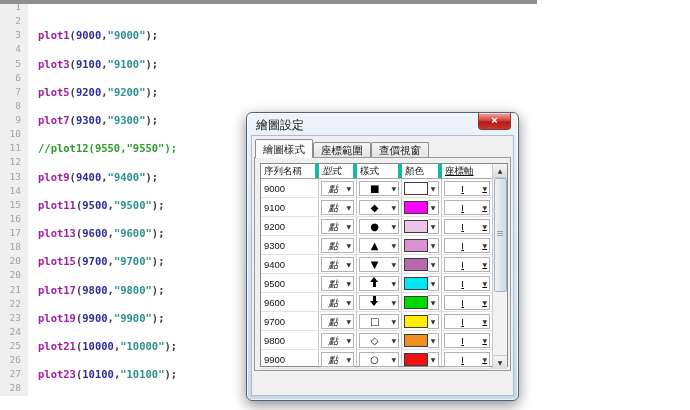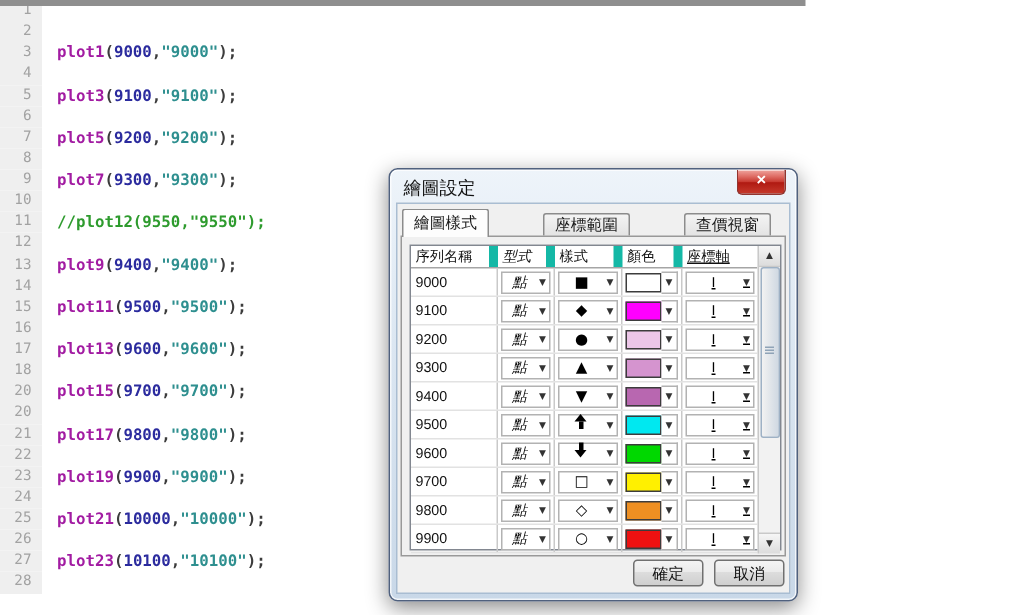--- a/index.html
+++ b/index.html
@@ -19,47 +19,47 @@
   .tok-fn{color:var(--syntax-function);text-align:right;}
   .tok-nm{color:var(--syntax-number);}
   .tok-st{color:var(--syntax-string);}
   .tok-pt{color:var(--syntax-punct);}
   .tok-cm{color:var(--syntax-comment);}
 
   
   .dialog{position:absolute;left:246px;top:112px;width:273px;height:289px;box-sizing:border-box;
           border:1px solid #50617e;border-radius:6px;
           background:linear-gradient(180deg,#eef4fa 0%,#dce7f2 40%,#c9d8e8 100%);
-          box-shadow:0 4px 14px rgba(0,0,0,0.45), inset 0 0 0 1px rgba(255,255,255,0.75);z-index:10;margin-left:13px;}
+          box-shadow:0 4px 14px rgba(0,0,0,0.45), inset 0 0 0 1px rgba(255,255,255,0.75);z-index:10;}
   .titlebar{position:relative;height:22px;}
   .dtitle{font-size:12px;color:#111;display:block;padding:4px 0 0 9px;}
   .close-btn{position:absolute;top:0;right:7px;width:33px;height:17px;box-sizing:border-box;
              border:1px solid #92342f;border-top:none;border-radius:0 0 4px 4px;
              background:linear-gradient(180deg,#f0a8a2 0%,#df6e66 28%,#c93d34 50%,#b01a12 55%,#c5382b 100%);
              color:#fff;font-size:11px;font-weight:bold;text-align:center;line-height:15px;
              box-shadow:inset 0 1px 0 rgba(255,255,255,0.55);cursor:pointer;}
   .client{position:absolute;left:4px;right:4px;top:22px;bottom:4px;background:#f0f0f0;
           border:1px solid #a9bdd2;box-sizing:border-box;}
 
   
-  .tabs{position:absolute;left:3px;top:3px;height:19px;display:flex;align-items:flex-end;gap:36px;}
+  .tabs{position:absolute;left:3px;top:3px;height:19px;display:flex;align-items:flex-end;}
   .tab{font-size:10.5px;color:#1a1a1a;padding:0 7px;height:15px;line-height:15px;
        background:linear-gradient(#f4f4f4,#e2e2e2);border:1px solid #8c8c8c;border-bottom:none;
        border-radius:2px 2px 0 0;cursor:pointer;}
   .tab.active{background:#fdfdfd;height:18px;line-height:18px;position:relative;z-index:2;}
   .tabpage{position:absolute;left:2px;right:2px;top:21px;height:214px;background:#f0f0f0;
            border:1px solid #999999;box-sizing:border-box;}
 
   
   .stable{position:absolute;left:5px;top:5px;width:248px;height:204px;background:#ffffff;
           border:1px solid #828790;box-sizing:border-box;display:flex;flex-direction:column;}
   .tgrid{flex:1;display:flex;}
   .tcols{flex:1;display:flex;flex-direction:column;overflow:hidden;}
   .thead{display:flex;height:14px;border-bottom:1px solid #a5a5a5;background:#ffffff;}
-  .th{font-size:9.5px;color:#111;padding-left:3px;box-sizing:border-box;border-right:6px solid #14b8a6;
+  .th{font-size:9.5px;color:#111;padding-left:3px;box-sizing:border-box;border-right:4px solid #14b8a6;
       display:flex;align-items:center;white-space:nowrap;overflow:hidden;}
   .trow{display:flex;height:19px;box-sizing:border-box;border-bottom:1px solid #e2e2e2;align-items:center;}
   .td{height:100%;box-sizing:border-box;border-right:1px solid #c9c9c9;display:flex;
       align-items:center;overflow:hidden;}
   .c1{width:58px;}.c2{width:38px;font-style:italic;}.c3{width:45px;}.c4{width:40px;}.c5{width:50px;border-right:none;text-decoration:underline;}
   .sname{font-size:9.5px;color:#111;padding-left:3px;}
   .combo{display:flex;align-items:center;justify-content:space-between;background:#fff;
          border:1px solid #b2b2b2;height:15px;box-sizing:border-box;flex:1;margin:0 2px;
          font-size:9.5px;cursor:pointer;}
   .combo .cv{flex:1;text-align:center;line-height:13px;}
@@ -563,18 +563,14 @@
             <div class="sthumb">
                 <div class="grip"></div>
               </div>
             <div class="sbtn down">
                 <span class="arr">▼</span>
               </div>
           </div>
         </div>
       </div>
     </div>
-    <div class="btnrow">
-      <button class="wbtn">確定</button>
-      <button class="wbtn">取消</button>
-    </div>
   </div>
 </div>
 
 </body></html>

